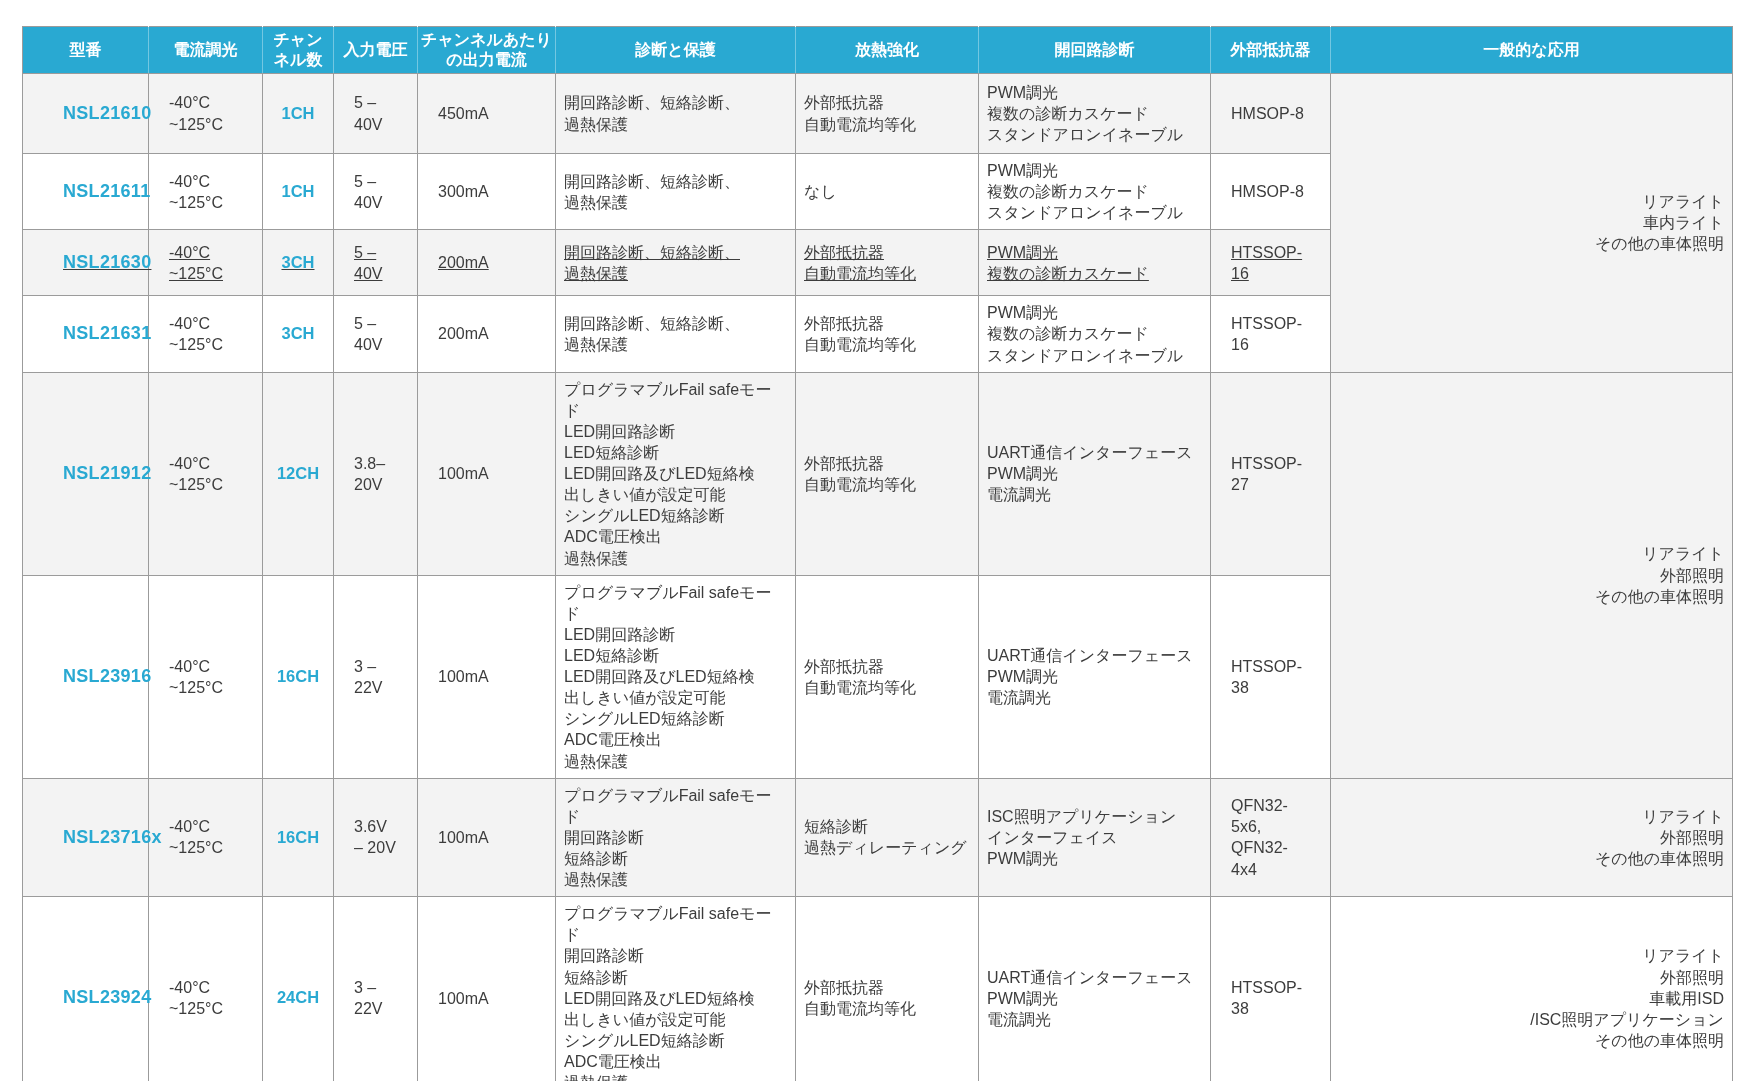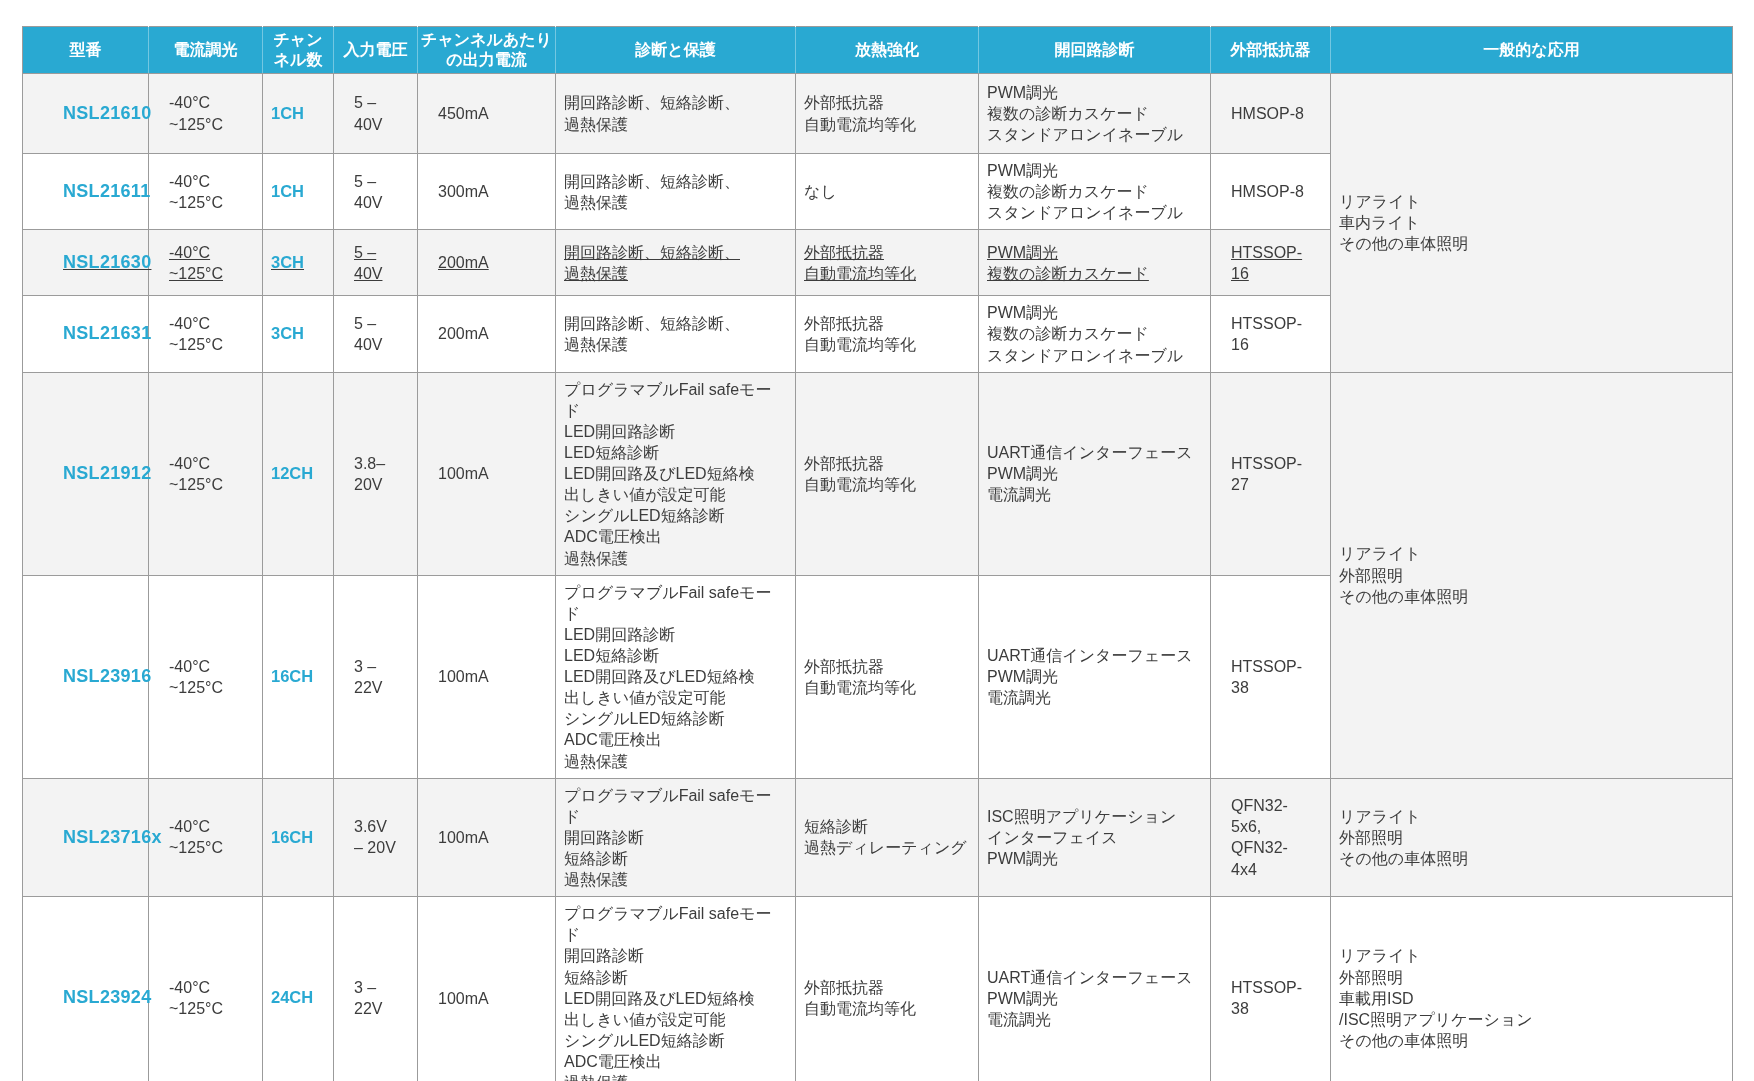--- a/index.html
+++ b/index.html
@@ -56,26 +56,26 @@
   td.left   { text-align: left; }
   td.part {
     text-align: center;
     font-weight: bold;
     font-size: 18px;
     color: var(--accent, #29a9d2);
     letter-spacing: 0.3px;
     padding-left: 40px;
   }
   td.channels {
-    text-align: left;
+    text-align: center;
     font-weight: bold;
     font-size: 16.5px;
     color: var(--accent, #29a9d2);
   }
-  td.apps { text-align: left; padding-left: 8px; margin-top: 36px; }
+  td.apps { text-align: right; padding-left: 8px; margin-top: 36px; }
   .line { white-space: normal; }
 </style>
 </head>
 <body>
 
 <div class="page">
   <table class="spec">
     <colgroup>
       <col class="c-part">
         <col class="c-temp">

